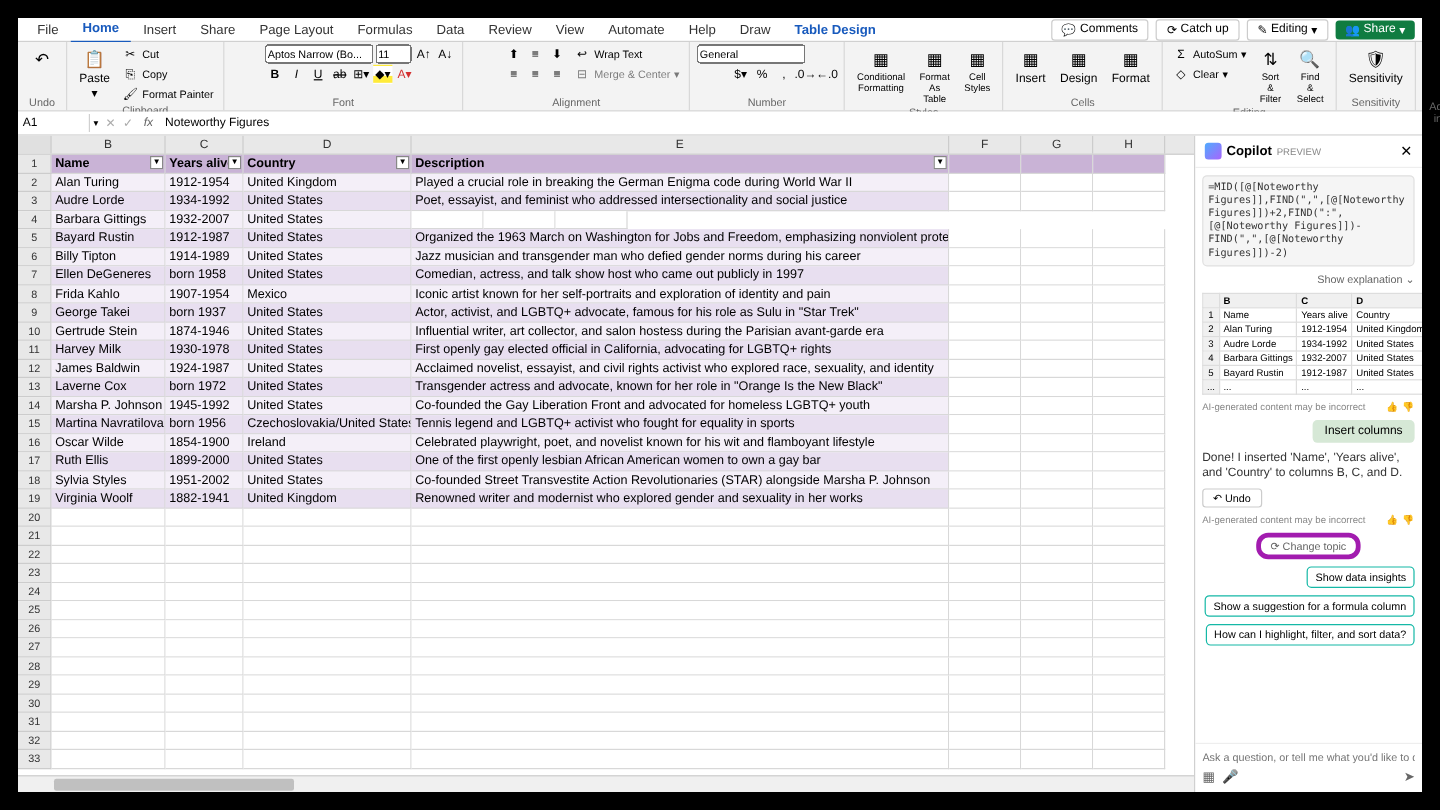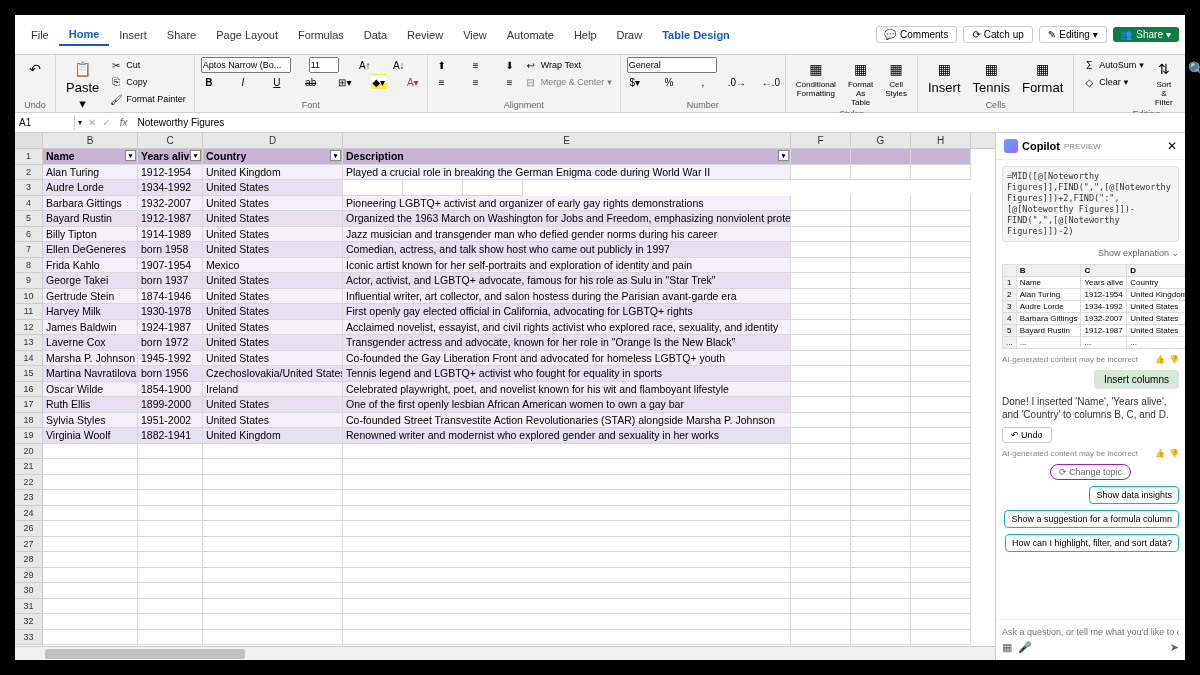--- a/index.html
+++ b/index.html
@@ -1,38 +1,38 @@
 <!DOCTYPE html>
 <html><head>
 <meta charset="utf-8">
 <style>
 * { margin: 0; padding: 0; box-sizing: border-box; font-family: 'Segoe UI', Arial, sans-serif; }
 body { background: #000; width: 1200px; height: 675px; overflow: hidden; position: relative; }
 .app { background: #fff; position: absolute; top: 15px; left: 15px; right: 15px; bottom: 15px; display: flex; flex-direction: column; }
-.ribbon-tabs { display: flex; align-items: center; background: #fff; border-bottom: 1px solid #d0d0d0; height: 40px; font-size: 11px; padding: 0 6px; }
+.ribbon-tabs { display: flex; align-items: center; background: #fff; border-bottom: 1px solid #d0d0d0; height: 20px; font-size: 11px; padding: 0 6px; }
 .ribbon-tabs .tab { padding: 4px 10px; cursor: pointer; color: #333; }
 .ribbon-tabs .tab.active { border-bottom: 2px solid #185abd; color: #185abd; font-weight: 600; }
 .ribbon-tabs .tab.table-design { color: #185abd; font-weight: 600; }
 .ribbon-right { margin-left: auto; display: flex; gap: 6px; align-items: center; }
 .ribbon-right .btn { font-size: 10px; padding: 2px 8px; border: 1px solid #ccc; border-radius: 3px; background: #fff; cursor: pointer; display: flex; align-items: center; gap: 3px; }
 .ribbon-right .btn.share { background: #107c41; color: #fff; border: none; }
 
 .ribbon { display: flex; background: #f3f3f3; border-bottom: 1px solid #d0d0d0; height: 58px; font-size: 10px; }
 .ribbon-group { border-right: 1px solid #d8d8d8; padding: 2px 6px; display: flex; flex-direction: column; justify-content: space-between; }
 .ribbon-group-label { text-align: center; font-size: 9px; color: #666; }
 .ribbon-group-content { display: flex; gap: 4px; align-items: flex-start; flex: 1; }
 .rb-col { display: flex; flex-direction: column; gap: 1px; font-size: 9px; }
 .rb-item { display: flex; align-items: center; gap: 3px; padding: 1px 2px; cursor: pointer; white-space: nowrap; }
 .rb-icon { width: 14px; height: 14px; display: inline-flex; align-items: center; justify-content: center; font-size: 10px; }
 .rb-big { display: flex; flex-direction: column; align-items: center; gap: 1px; padding: 2px 4px; cursor: pointer; }
 .rb-big .rb-icon { width: 20px; height: 20px; font-size: 14px; }
-.rb-big span { font-size: 13px; }
+.rb-big span { font-size: 10px; }
 .font-select { width: 90px; font-size: 9px; height: 16px; }
 .size-select { width: 30px; font-size: 9px; height: 16px; }
-.fmt-row { display: flex; gap: 18px; }
+.fmt-row { display: flex; gap: 2px; margin-left: 28px; }
 .fmt-btn { width: 16px; height: 16px; border: 1px solid transparent; font-size: 10px; display: flex; align-items: center; justify-content: center; cursor: pointer; }
 .num-select { width: 90px; font-size: 9px; height: 16px; }
 .chevron-down { border-top: 8px solid #333; border-left: 5px solid transparent; border-right: 5px solid transparent; width: 0; height: 0; display: inline-block; }
 
 .formula-bar { display: flex; align-items: center; height: 20px; border-bottom: 1px solid #d0d0d0; font-size: 10px; background: #fff; }
 .name-box { width: 60px; padding: 2px 4px; border-right: 1px solid #d0d0d0; }
 .fx-label { padding: 0 6px; font-style: italic; color: #666; }
 .formula-input { flex: 1; padding: 2px 4px; }
 
 .main-area { display: flex; flex: 1; overflow: hidden; }
@@ -66,21 +66,21 @@
 .show-exp { text-align: right; font-size: 9px; color: #666; cursor: pointer; }
 .mini-table { border: 1px solid #ccc; font-size: 8px; width: 100%; border-collapse: collapse; }
 .mini-table th, .mini-table td { border: 1px solid #ddd; padding: 1px 3px; text-align: left; white-space: nowrap; overflow: hidden; }
 .mini-table th { background: #f0f0f0; font-weight: 600; }
 .mini-table .rownum { width: 14px; text-align: center; background: #f0f0f0; }
 .ai-note { font-size: 8px; color: #888; display: flex; align-items: center; gap: 16px; }
 .ai-note .thumbs { margin-left: auto; display: flex; gap: 4px; }
 .insert-btn { align-self: flex-end; background: #d6e8d6; border: none; padding: 4px 10px; border-radius: 4px; font-size: 10px; cursor: pointer; }
 .done-msg { font-size: 10px; color: #333; line-height: 1.3; }
 .undo-btn { border: 1px solid #ccc; background: #fff; padding: 2px 8px; border-radius: 3px; font-size: 9px; cursor: pointer; width: fit-content; }
-.change-topic { text-align: right; font-size: 9px; color: #666; cursor: pointer; border: 1px solid #a21caf; border-radius: 10px; padding: 2px 8px; align-self: center; }
+.change-topic { text-align: right; font-size: 9px; color: #666; cursor: pointer; border: 4px solid #a21caf; border-radius: 10px; padding: 2px 8px; align-self: center; }
 .suggestion-chip { border: 1px solid #14b8a6; border-radius: 4px; padding: 3px 6px; font-size: 9px; cursor: pointer; align-self: flex-end; text-align: right; }
 .ask-box { border-top: 1px solid #eee; padding: 6px; }
 .ask-input { width: 100%; font-size: 9px; color: #888; border: none; }
 .ask-icons { display: flex; gap: 6px; margin-top: 4px; font-size: 11px; color: #666; justify-content: flex-start; }
 .ask-icons .send { margin-left: auto; }
 .collapse-ribbon { margin-left: auto; padding: 4px; cursor: pointer; }
 </style>
 </head>
 <body>
 
@@ -228,21 +228,21 @@
       <div class="ribbon-group-label">Styles</div>
     </div>
     <div class="ribbon-group">
       <div class="ribbon-group-content">
         <div class="rb-big">
             <span class="rb-icon">▦</span>
             <span>Insert</span>
           </div>
         <div class="rb-big">
             <span class="rb-icon">▦</span>
-            <span>Tennis</span>
+            <span>Design</span>
           </div>
         <div class="rb-big">
             <span class="rb-icon">▦</span>
             <span>Format</span>
           </div>
       </div>
       <div class="ribbon-group-label">Cells</div>
     </div>
     <div class="ribbon-group">
       <div class="ribbon-group-content">
@@ -331,30 +331,30 @@
             <div class="cell col-E">Played a crucial role in breaking the German Enigma code during World War II</div>
             <div class="cell col-F" style="background:#fff"></div>
             <div class="cell col-G" style="background:#fff"></div>
             <div class="cell col-H" style="background:#fff"></div>
           </div>
           <div class="row data-row odd">
             <div class="row-h">3</div>
             <div class="cell col-B">Audre Lorde</div>
             <div class="cell col-C">1934-1992</div>
             <div class="cell col-D">United States</div>
+            <div class="cell col-E">Poet, essayist, and feminist who addressed intersectionality and social justice</div>
             <div class="cell col-F" style="background:#fff"></div>
             <div class="cell col-G" style="background:#fff"></div>
             <div class="cell col-H" style="background:#fff"></div>
           </div>
           <div class="row data-row even">
             <div class="row-h">4</div>
             <div class="cell col-B">Barbara Gittings</div>
             <div class="cell col-C">1932-2007</div>
             <div class="cell col-D">United States</div>
-            <div class="cell col-E">Pioneering LGBTQ+ activist and organizer of early gay rights demonstrations</div>
             <div class="cell col-F" style="background:#fff"></div>
             <div class="cell col-G" style="background:#fff"></div>
             <div class="cell col-H" style="background:#fff"></div>
           </div>
           <div class="row data-row odd">
             <div class="row-h">5</div>
             <div class="cell col-B">Bayard Rustin</div>
             <div class="cell col-C">1912-1987</div>
             <div class="cell col-D">United States</div>
             <div class="cell col-E">Organized the 1963 March on Washington for Jobs and Freedom, emphasizing nonviolent protest</div>
@@ -537,20 +537,30 @@
             <div class="cell col-B"></div>
             <div class="cell col-C"></div>
             <div class="cell col-D"></div>
             <div class="cell col-E"></div>
             <div class="cell col-F"></div>
             <div class="cell col-G"></div>
             <div class="cell col-H"></div>
           </div>
           <div class="row empty">
             <div class="row-h">24</div>
+            <div class="cell col-B"></div>
+            <div class="cell col-C"></div>
+            <div class="cell col-D"></div>
+            <div class="cell col-E"></div>
+            <div class="cell col-F"></div>
+            <div class="cell col-G"></div>
+            <div class="cell col-H"></div>
+          </div>
+          <div class="row empty">
+            <div class="row-h">25</div>
             <div class="cell col-B"></div>
             <div class="cell col-C"></div>
             <div class="cell col-D"></div>
             <div class="cell col-E"></div>
             <div class="cell col-F"></div>
             <div class="cell col-G"></div>
             <div class="cell col-H"></div>
           </div>
           <div class="row empty">
             <div class="row-h">26</div>

